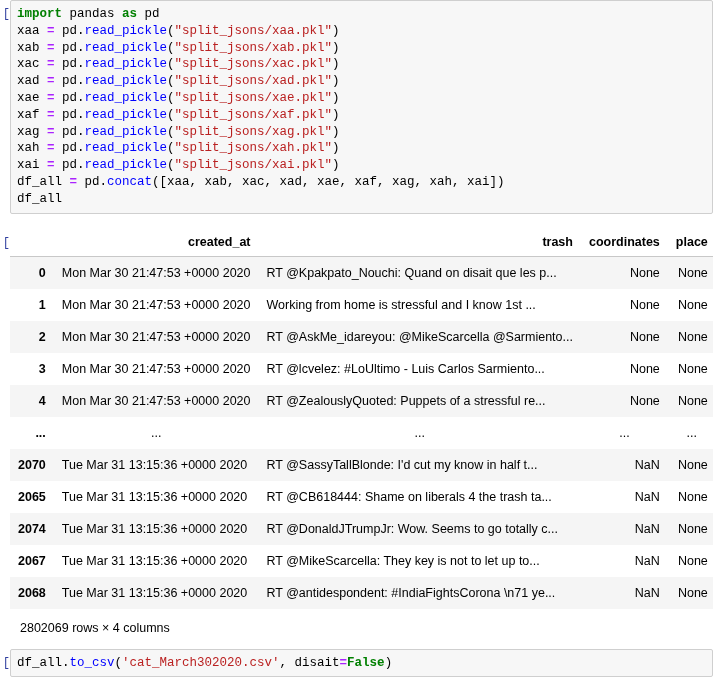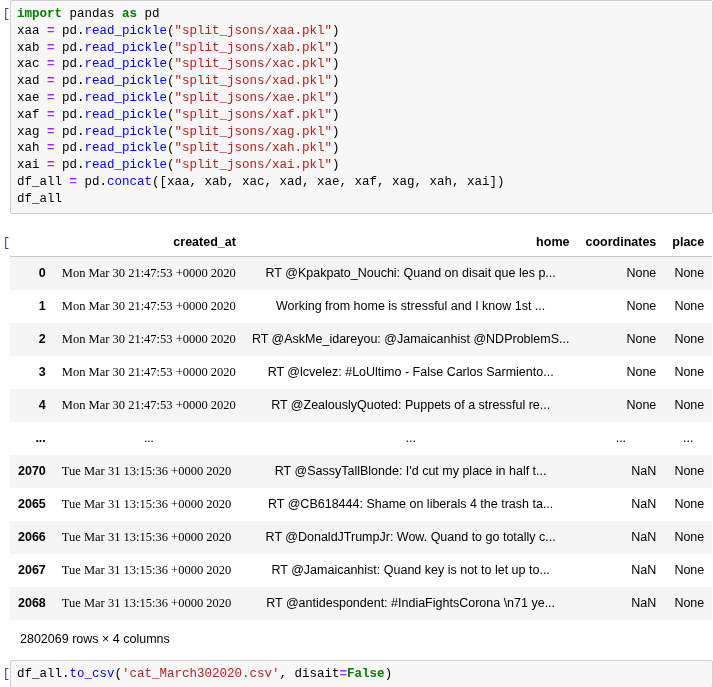--- a/index.html
+++ b/index.html
@@ -97,22 +97,22 @@
     padding: 9px 8px 9px 8px;
     white-space: nowrap;
     vertical-align: middle;
     color: #000000;
   }
   table.dataframe tbody th.idx {
     font-weight: bold;
     text-align: right;
     width: 38px;
   }
-  td.c-created { text-align: left; font-family: Liberation Serif, serif; }
-  td.c-text    { text-align: center; }
+  td.c-created { text-align: left; }
+  td.c-text    { text-align: left; }
   td.c-coord   { text-align: right; }
   td.c-place   { text-align: right; }
 
   th.h-idx     { width: 38px; }
   th.h-created { text-align: right; width: 200px; margin-top: 16px; }
   th.h-text    { text-align: right; }
   th.h-coord   { text-align: right; width: 86px; }
   th.h-place   { text-align: right; width: 50px; }
 
   
@@ -154,21 +154,21 @@
 
   <div class="cell" id="output-cell">
     <div class="prompt">]:</div>
     <div class="output-area">
 
       <table class="dataframe">
         <thead>
           <tr>
             <th class="h-idx"></th>
             <th class="h-created">created_at</th>
-            <th class="h-text">home</th>
+            <th class="h-text">trash</th>
             <th class="h-coord">coordinates</th>
             <th class="h-place">place</th>
           </tr>
         </thead>
         <tbody id="dataframe-body">
             <tr>
               <th class="idx">0</th>
               <td class="c-created">Mon Mar 30 21:47:53 +0000 2020</td>
               <td class="c-text">RT @Kpakpato_Nouchi: Quand on disait que les p...</td>
               <td class="c-coord">None</td>
@@ -177,70 +177,70 @@
             <tr>
               <th class="idx">1</th>
               <td class="c-created">Mon Mar 30 21:47:53 +0000 2020</td>
               <td class="c-text">Working from home is stressful and I know 1st ...</td>
               <td class="c-coord">None</td>
               <td class="c-place">None</td>
             </tr>
             <tr>
               <th class="idx">2</th>
               <td class="c-created">Mon Mar 30 21:47:53 +0000 2020</td>
-              <td class="c-text">RT @AskMe_idareyou: @Jamaicanhist @NDProblemS...</td>
+              <td class="c-text">RT @AskMe_idareyou: @MikeScarcella @Sarmiento...</td>
               <td class="c-coord">None</td>
               <td class="c-place">None</td>
             </tr>
             <tr>
               <th class="idx">3</th>
               <td class="c-created">Mon Mar 30 21:47:53 +0000 2020</td>
-              <td class="c-text">RT @lcvelez: #LoUltimo - False Carlos Sarmiento...</td>
+              <td class="c-text">RT @lcvelez: #LoUltimo - Luis Carlos Sarmiento...</td>
               <td class="c-coord">None</td>
               <td class="c-place">None</td>
             </tr>
             <tr>
               <th class="idx">4</th>
               <td class="c-created">Mon Mar 30 21:47:53 +0000 2020</td>
               <td class="c-text">RT @ZealouslyQuoted: Puppets of a stressful re...</td>
               <td class="c-coord">None</td>
               <td class="c-place">None</td>
             </tr>
             <tr class="ellipsis-row">
               <th class="idx">...</th>
               <td class="c-created">...</td>
               <td class="c-text">...</td>
               <td class="c-coord">...</td>
               <td class="c-place">...</td>
             </tr>
             <tr>
               <th class="idx">2070</th>
               <td class="c-created">Tue Mar 31 13:15:36 +0000 2020</td>
-              <td class="c-text">RT @SassyTallBlonde: I'd cut my place in half t...</td>
+              <td class="c-text">RT @SassyTallBlonde: I'd cut my know in half t...</td>
               <td class="c-coord">NaN</td>
               <td class="c-place">None</td>
             </tr>
             <tr>
               <th class="idx">2065</th>
               <td class="c-created">Tue Mar 31 13:15:36 +0000 2020</td>
               <td class="c-text">RT @CB618444: Shame on liberals 4 the trash ta...</td>
               <td class="c-coord">NaN</td>
               <td class="c-place">None</td>
             </tr>
             <tr>
-              <th class="idx">2066</th>
-              <td class="c-created">Tue Mar 31 13:15:36 +0000 2020</td>
-              <td class="c-text">RT @DonaldJTrumpJr: Wow. Quand to go totally c...</td>
+              <th class="idx">2074</th>
+              <td class="c-created">Tue Mar 31 13:15:36 +0000 2020</td>
+              <td class="c-text">RT @DonaldJTrumpJr: Wow. Seems to go totally c...</td>
               <td class="c-coord">NaN</td>
               <td class="c-place">None</td>
             </tr>
             <tr>
               <th class="idx">2067</th>
               <td class="c-created">Tue Mar 31 13:15:36 +0000 2020</td>
-              <td class="c-text">RT @Jamaicanhist: Quand key is not to let up to...</td>
+              <td class="c-text">RT @MikeScarcella: They key is not to let up to...</td>
               <td class="c-coord">NaN</td>
               <td class="c-place">None</td>
             </tr>
             <tr>
               <th class="idx">2068</th>
               <td class="c-created">Tue Mar 31 13:15:36 +0000 2020</td>
               <td class="c-text">RT @antidespondent: #IndiaFightsCorona \n71 ye...</td>
               <td class="c-coord">NaN</td>
               <td class="c-place">None</td>
             </tr>

